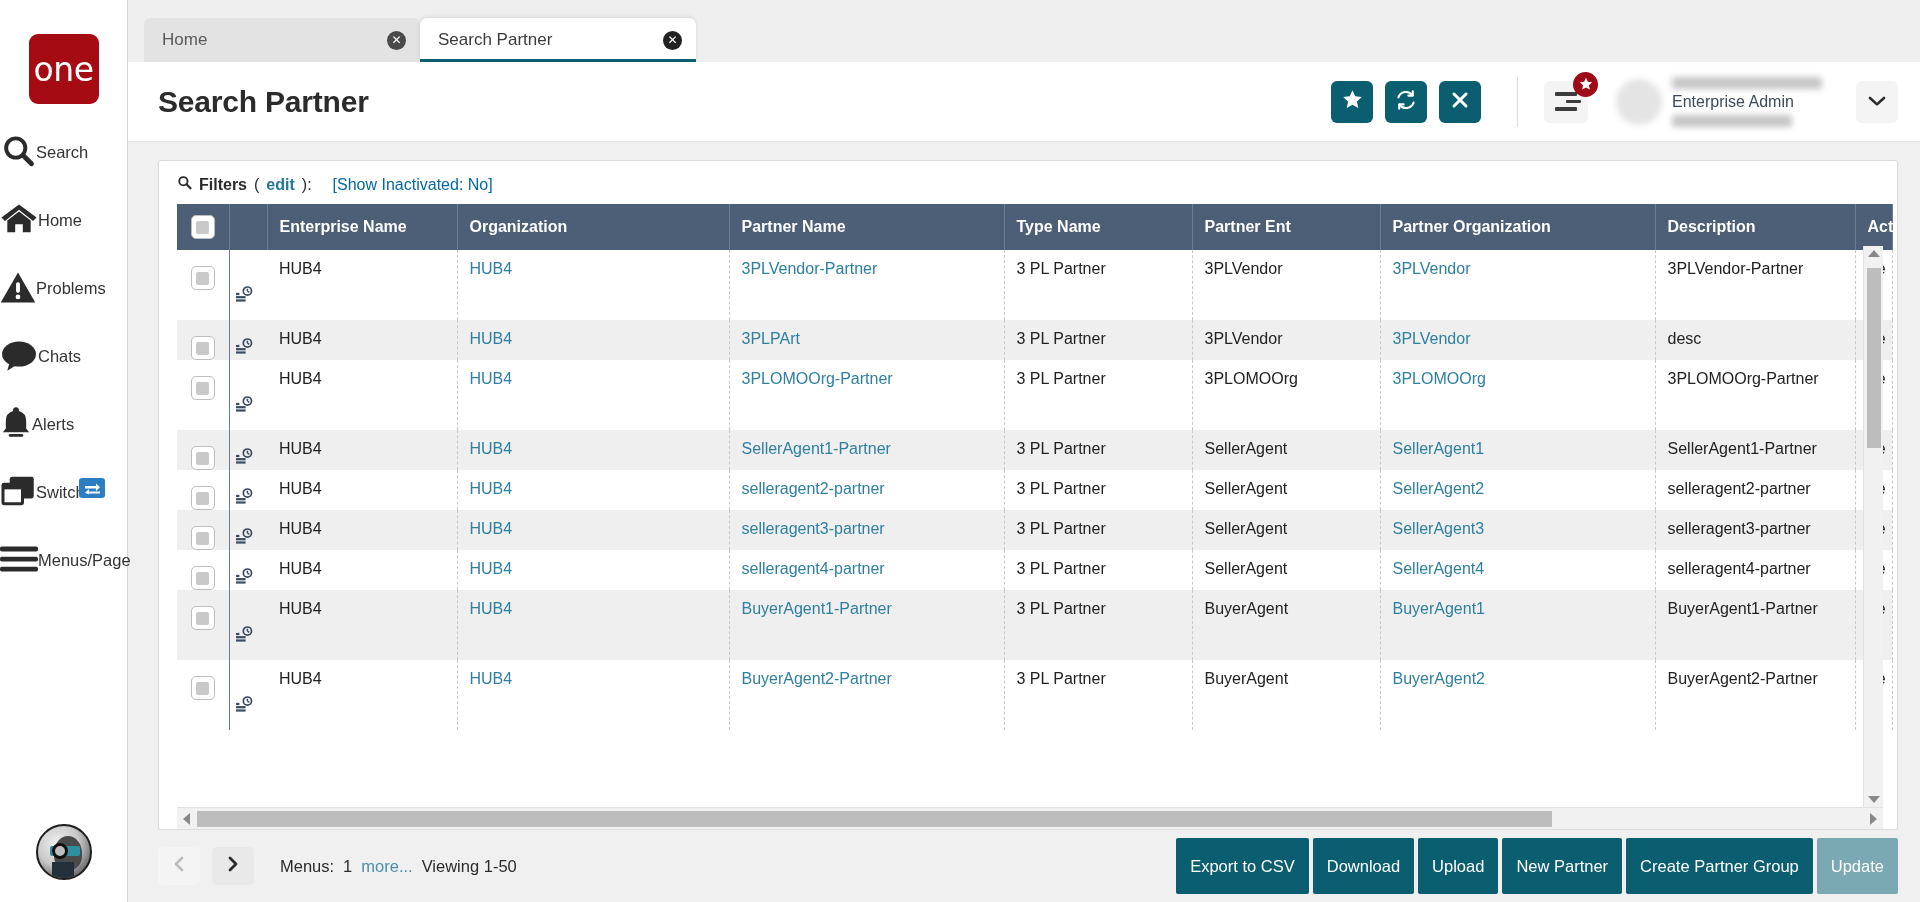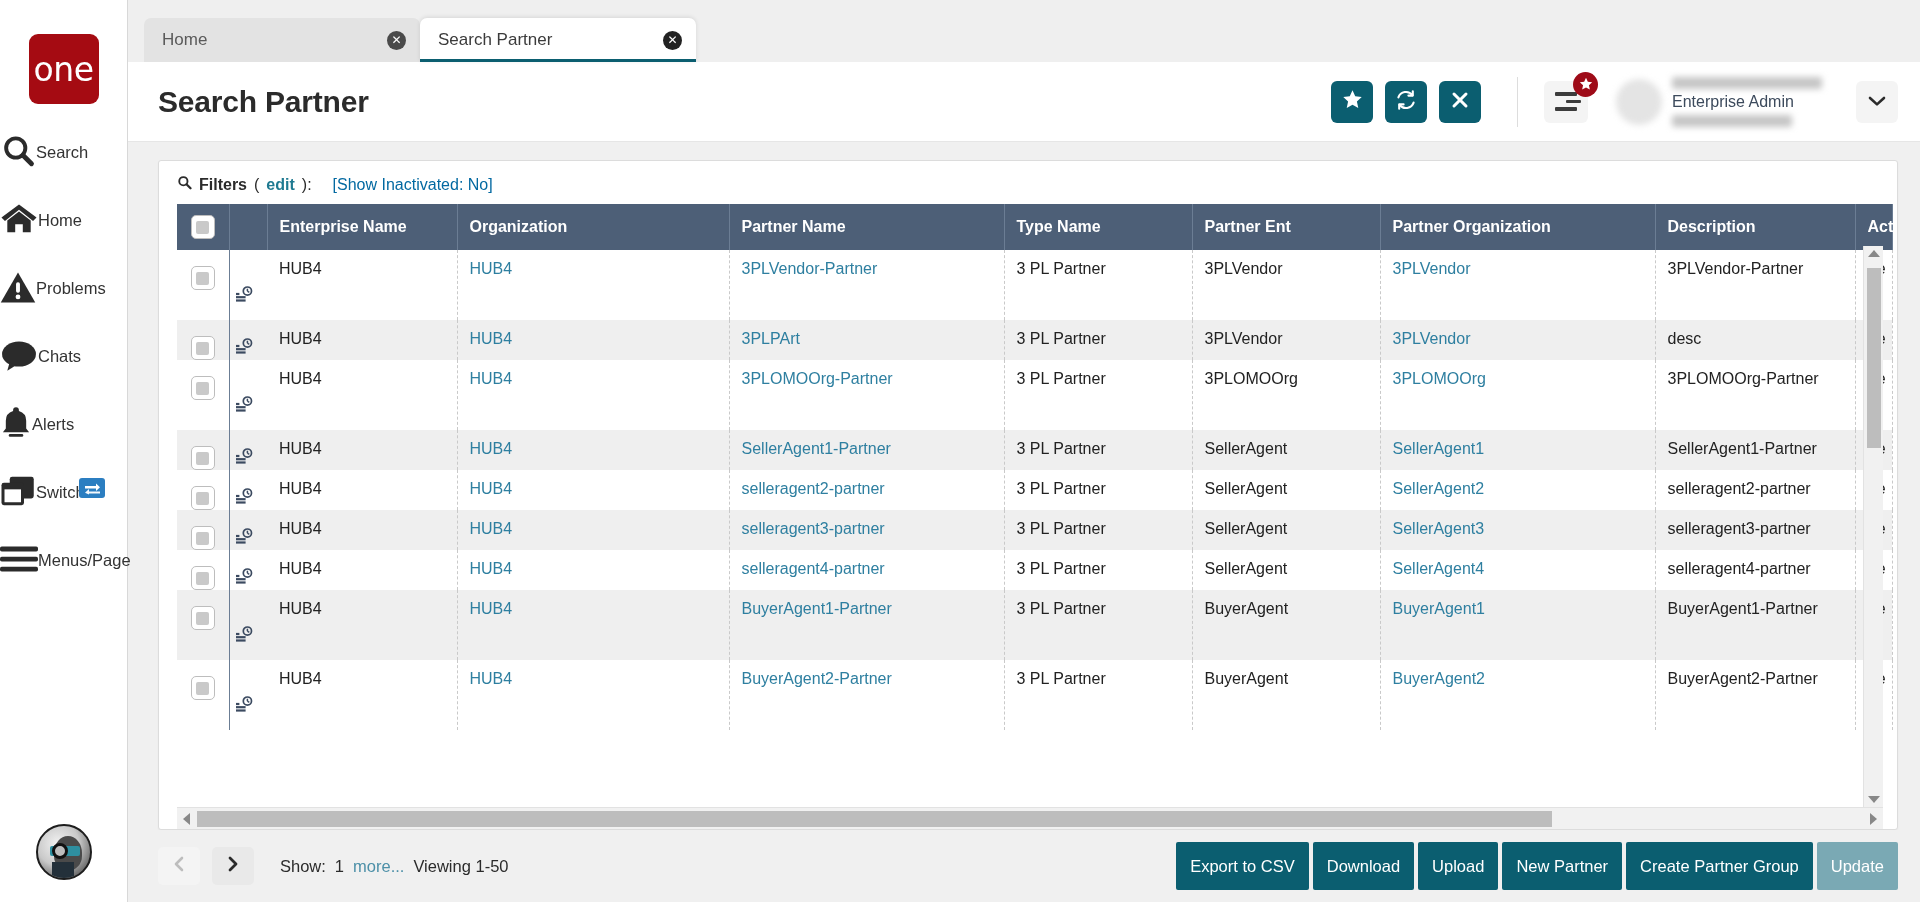--- a/index.html
+++ b/index.html
@@ -198,21 +198,21 @@
   }
   .pg-btn {
     width: 42px; height: 38px; background: #e9e9e9; border-radius: 5px;
     display: flex; align-items: center; justify-content: center; margin-right: 12px; cursor: pointer;
   }
   .pg-btn.disabled { background: #f4f4f4; }
   #pg-text { font-size: 16.5px; color: #2b2b2b; margin-left: 14px; display:flex; gap:9px; align-items:center; }
   #pg-more { color: #4d90a8; cursor: pointer; }
   #footer-actions { margin-left: auto; display: flex; gap: 4px; }
   .act-btn {
-    height: 48px; padding: 0 14px; background: #0b5e70; color: #fff;
+    height: 56px; padding: 0 14px; background: #0b5e70; color: #fff;
     font-size: 16.5px; border: none; border-radius: 2px; cursor: pointer;
     font-family: "Liberation Sans", sans-serif;
   }
   .act-btn.muted { background: #7aa9b4; }
 </style>
 </head>
 <body>
 
 <div id="sidebar">
   <div id="logo">one</div>
@@ -635,21 +635,21 @@
       </span>
     </div>
     <div class="pg-btn">
       <span>
         <svg width="12" height="16" viewBox="0 0 12 16" fill="none" stroke="#2b2b2b" stroke-width="2.8" stroke-linecap="round" stroke-linejoin="round">
           <polyline points="3,2 9,8 3,14"></polyline>
         </svg>
       </span>
     </div>
     <div id="pg-text">
-      <span>Show:</span>
+      <span>Menus:</span>
       <span>1</span>
       <span id="pg-more">more...</span>
       <span>Viewing 1-50</span>
     </div>
     <div id="footer-actions">
         <button class="act-btn">Export to CSV</button>
         <button class="act-btn">Download</button>
         <button class="act-btn">Upload</button>
         <button class="act-btn">New Partner</button>
         <button class="act-btn">Create Partner Group</button>

